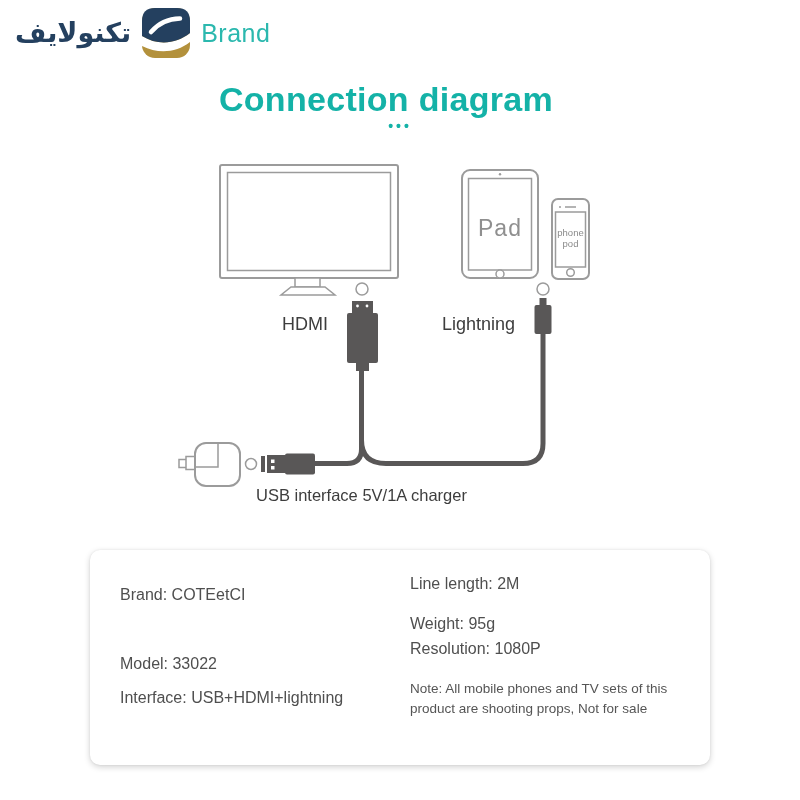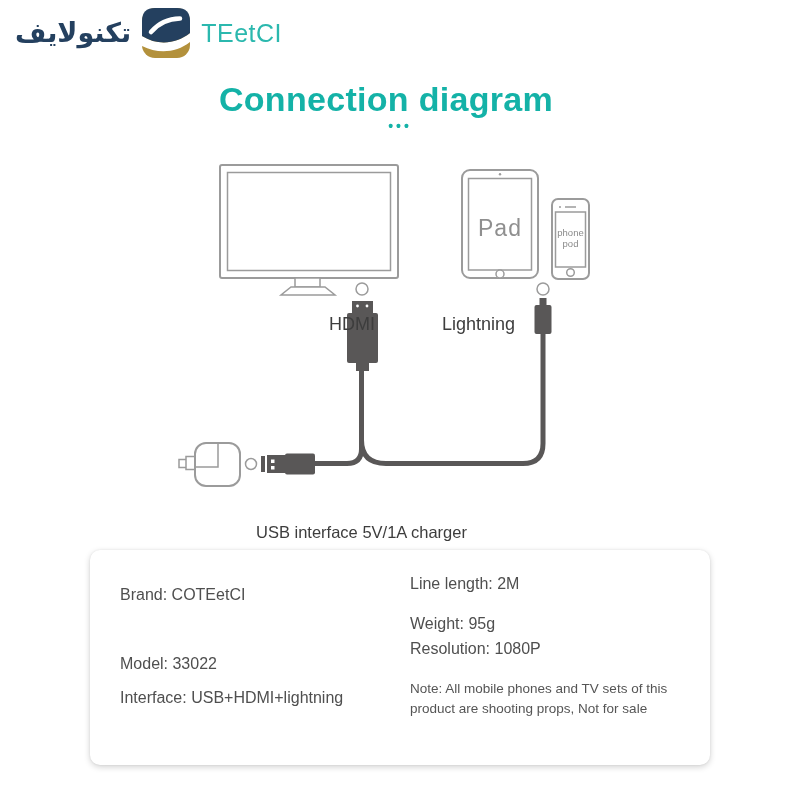--- a/index.html
+++ b/index.html
@@ -31,23 +31,23 @@
   .diagram-svg { position:absolute; left:0; top:150px; width:800px; height:370px; }
   .ol2   { fill:#ffffff; stroke:#9b9b9b; stroke-width:2; }
   .ol15  { fill:#ffffff; stroke:#9b9b9b; stroke-width:1.5; }
   .olln  { fill:none;    stroke:#9b9b9b; stroke-width:1.5; }
   .dk    { fill:#595757; }
   .cable { fill:none; stroke:#595757; stroke-width:5; stroke-linecap:round; }
   .pad-text   { font-family:"Liberation Sans",sans-serif; font-size:23px; fill:#8f8f8f; letter-spacing:1px; }
   .phone-text { font-family:"Liberation Sans",sans-serif; font-size:9.5px; fill:#8a8a8a; }
 
   .diag-label { position:absolute; color:#3d3d3d; font-size:18px; font-weight:500; }
-  .label-hdmi      { left:282px; top:314px;margin-left:47px; }
+  .label-hdmi      { left:282px; top:314px; }
   .label-lightning { left:442px; top:314px; }
-  .label-usb       { left:256px; top:486px; font-size:16.5px; font-weight:400;margin-top:37px; }
+  .label-usb       { left:256px; top:486px; font-size:16.5px; font-weight:400; }
 
   
   .card {
     position:absolute; left:90px; top:550px; width:620px; height:215px;
     background:#ffffff; border-radius:10px;
     box-shadow:0 2px 6px rgba(0,0,0,.18), 0 0 2px rgba(0,0,0,.08);
   }
   .spec { position:absolute; color:#4f4f4f; font-size:16px; white-space:nowrap; }
   .sl0 { left:30px;  top:36px;text-align:center;  }
   .sl1 { left:30px;  top:70px;  }
@@ -67,21 +67,21 @@
 <div class="page">
 
   <div class="logo">
     <span class="logo-arabic">تكنولايف</span>
     <svg class="logo-icon" viewBox="0 0 48 50">
       <rect x="0" y="0" width="48" height="50" rx="13" fill="#b3913c"></rect>
       <path d="M0,28 C 16,38 34,36 48,25 L 48,34 C 34,45 16,46 0,38 Z" fill="#ffffff"></path>
       <path d="M0,28 C 16,38 34,36 48,25 L 48,13 Q48,0 35,0 L 13,0 Q0,0 0,13 Z" fill="#24405f"></path>
       <path d="M9,24 Q 20,11 38,10.5" stroke="#ffffff" stroke-width="4.5" fill="none" stroke-linecap="round"></path>
     </svg>
-    <span class="logo-latin">TEetCI</span>
+    <span class="logo-latin">Brand</span>
   </div>
 
   <div class="title">Connection diagram</div>
   <div class="dots">•••</div>
 
   <svg class="diagram-svg" viewBox="0 150 800 370">
 
     <path class="cable" d="M 314,463.5 L 347,463.5 Q 361.5,463.5 361.5,449 L 361.5,369"></path>
     <path class="cable" d="M 361.5,428 L 361.5,440 Q 361.5,463.5 386,463.5 L 523,463.5 Q 543,463.5 543,443.5 L 543,332"></path>
 

